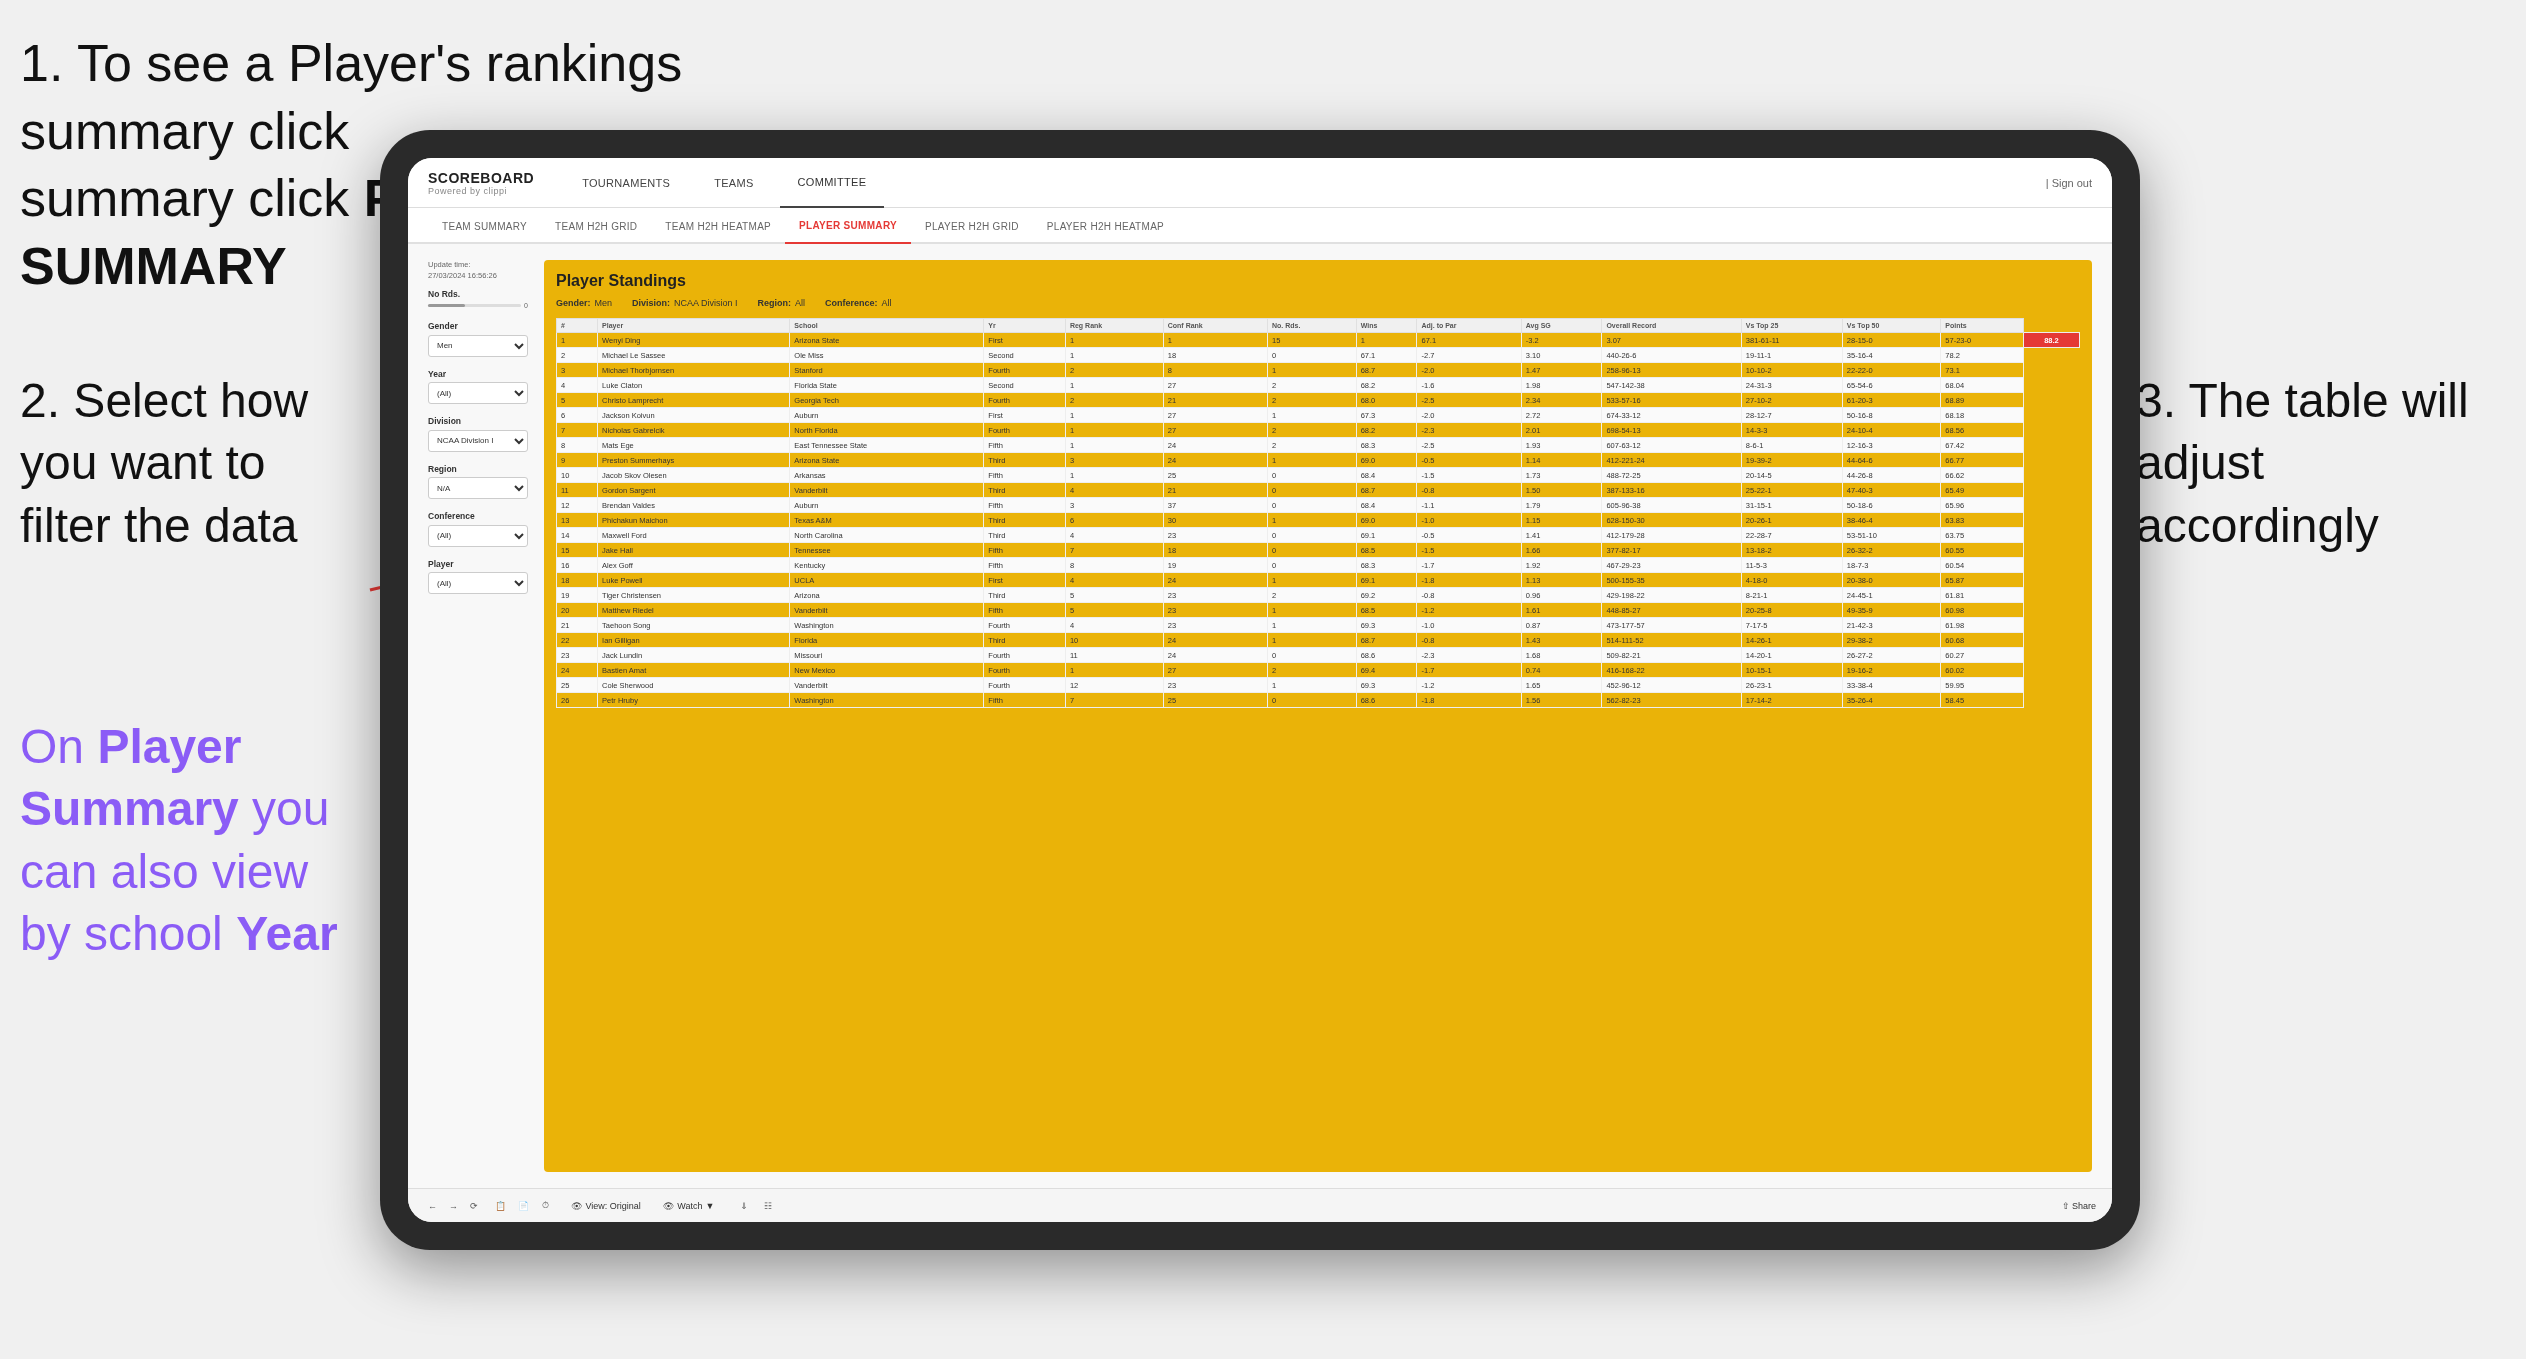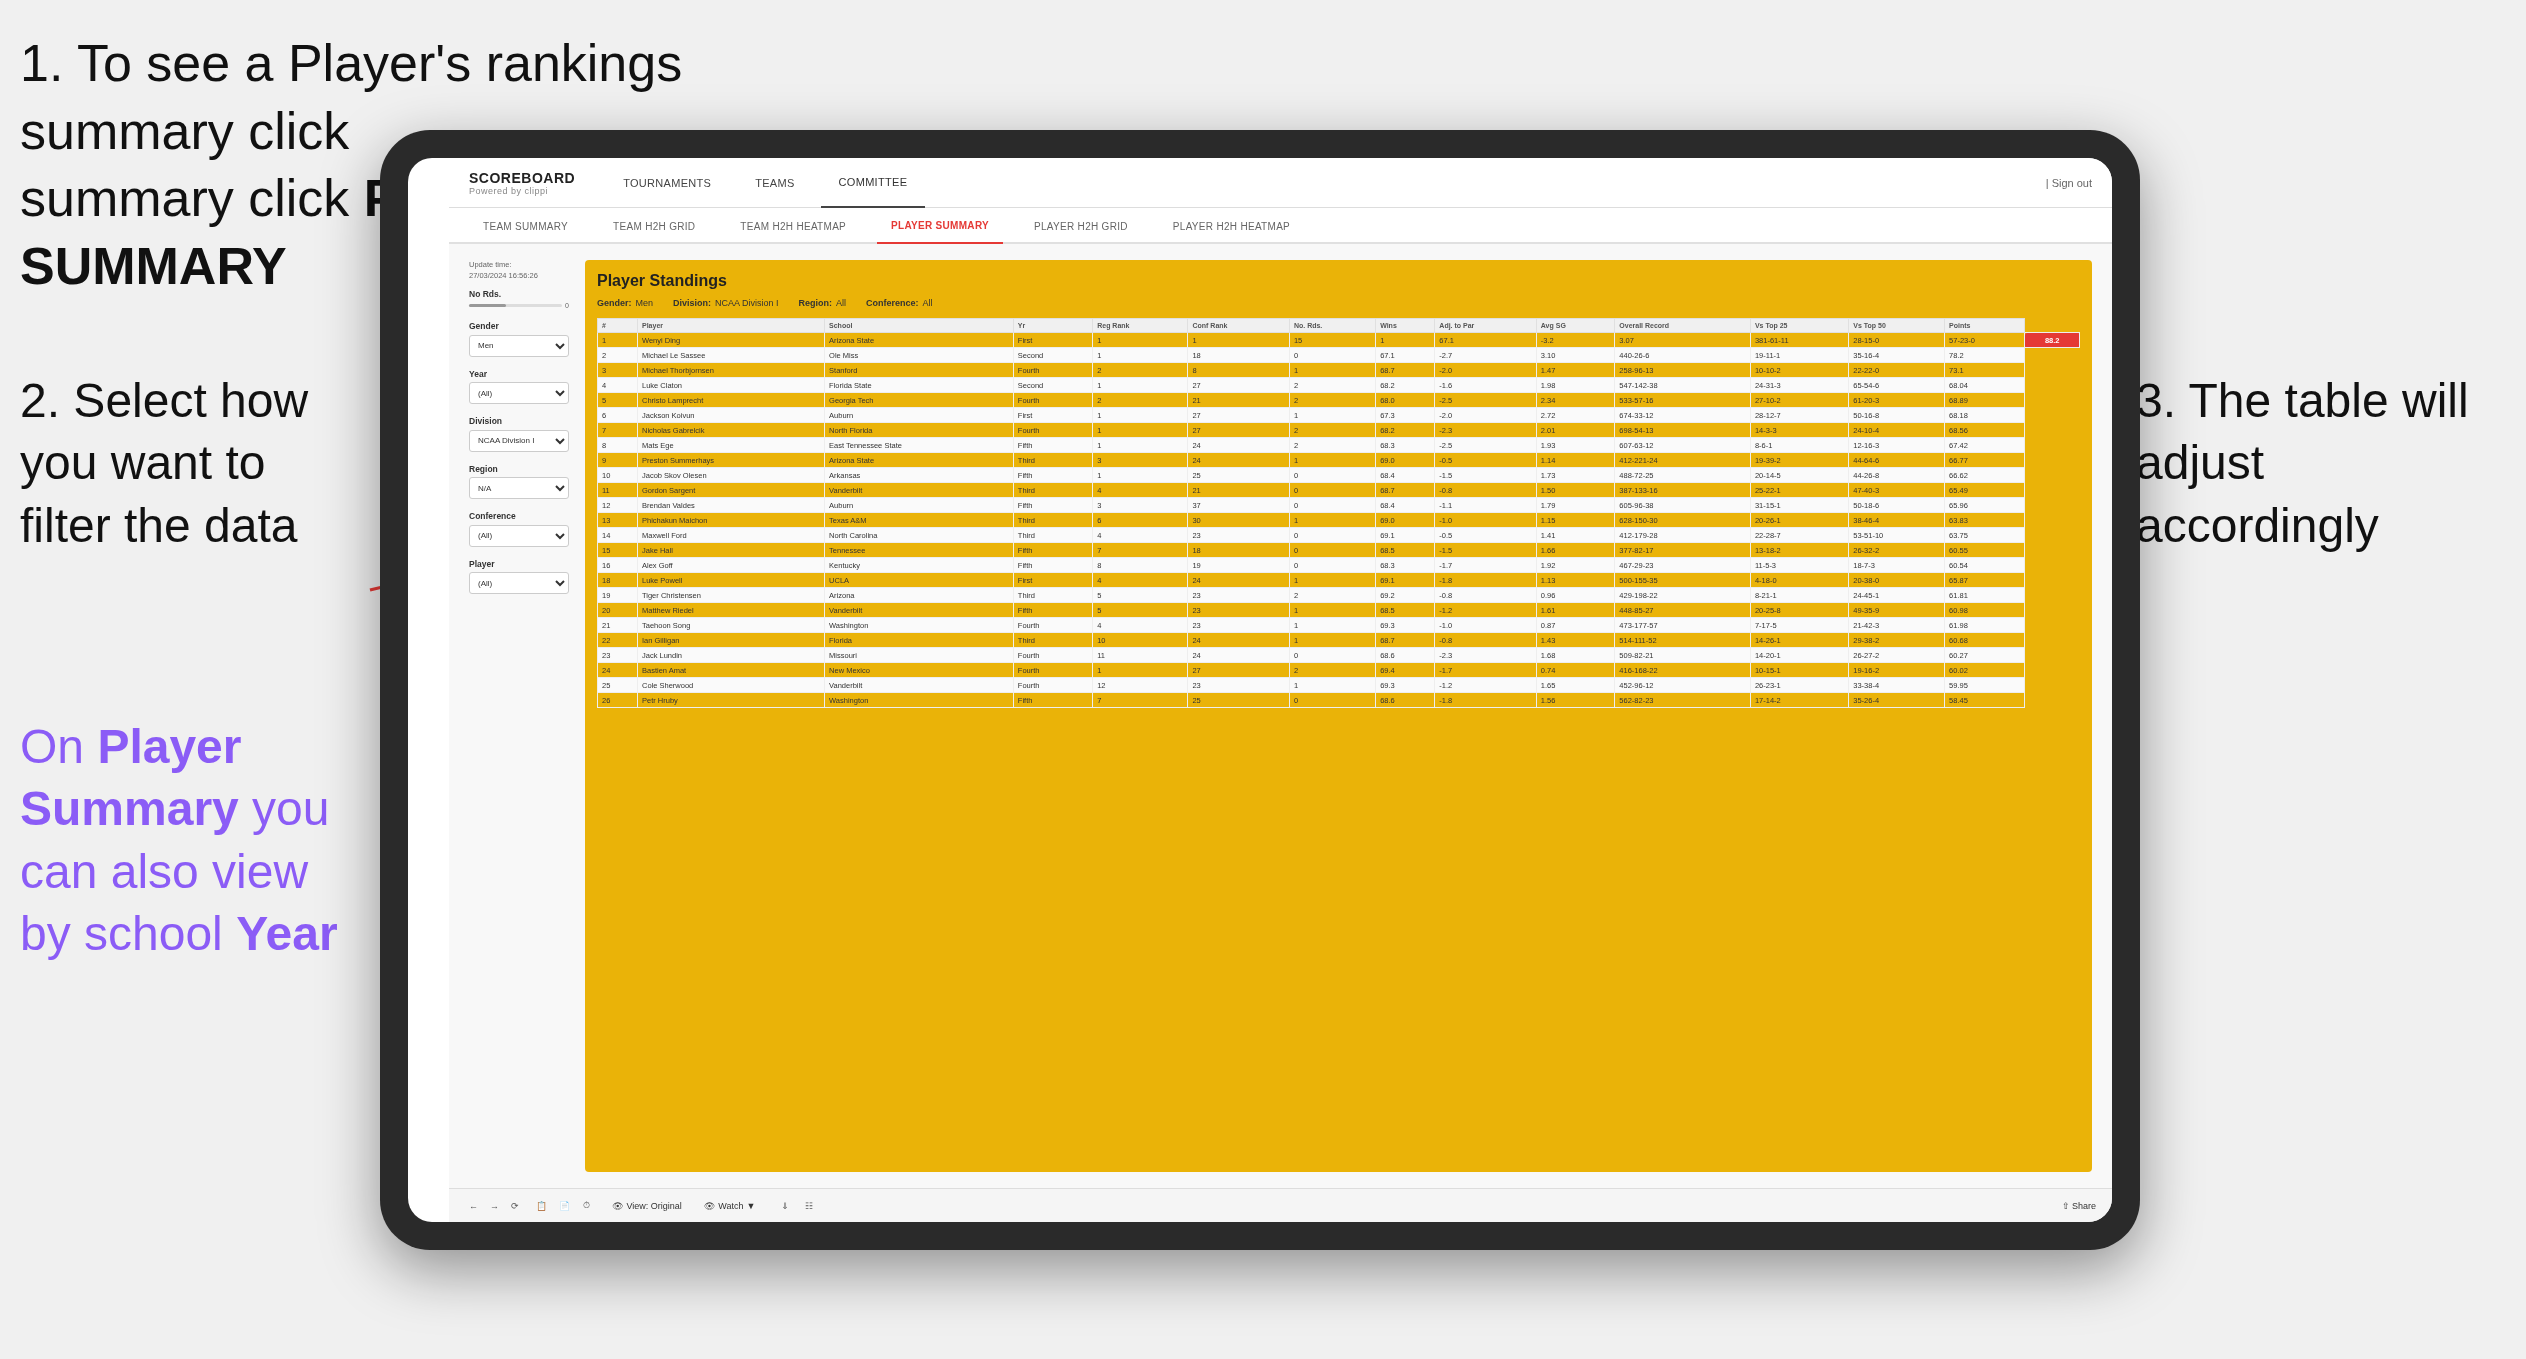--- a/index.html
+++ b/index.html
@@ -64,21 +64,20 @@
       box-shadow: 0 20px 60px rgba(0,0,0,0.4);
     }
     .tablet-screen {
       width: 100%;
       height: 100%;
       background: #fff;
       border-radius: 24px;
       overflow: hidden;
       display: flex;
       flex-direction: column;
-      padding-left: 41px;
     }
 
     
     .app-nav {
       display: flex;
       align-items: center;
       padding: 0 20px;
       height: 50px;
       background: #fff;
       border-bottom: 1px solid #ddd;
@@ -118,21 +117,21 @@
     }
     .sign-out {
       font-size: 11px;
       color: #666;
       margin-left: auto;
     }
 
     
     .sub-nav {
       display: flex;
-      gap: 17px;
+      gap: 0;
       padding: 0 20px;
       background: #fff;
       border-bottom: 2px solid #e0e0e0;
       height: 36px;
     }
     .sub-nav-item {
       padding: 0 14px;
       height: 36px;
       display: flex;
       align-items: center;

